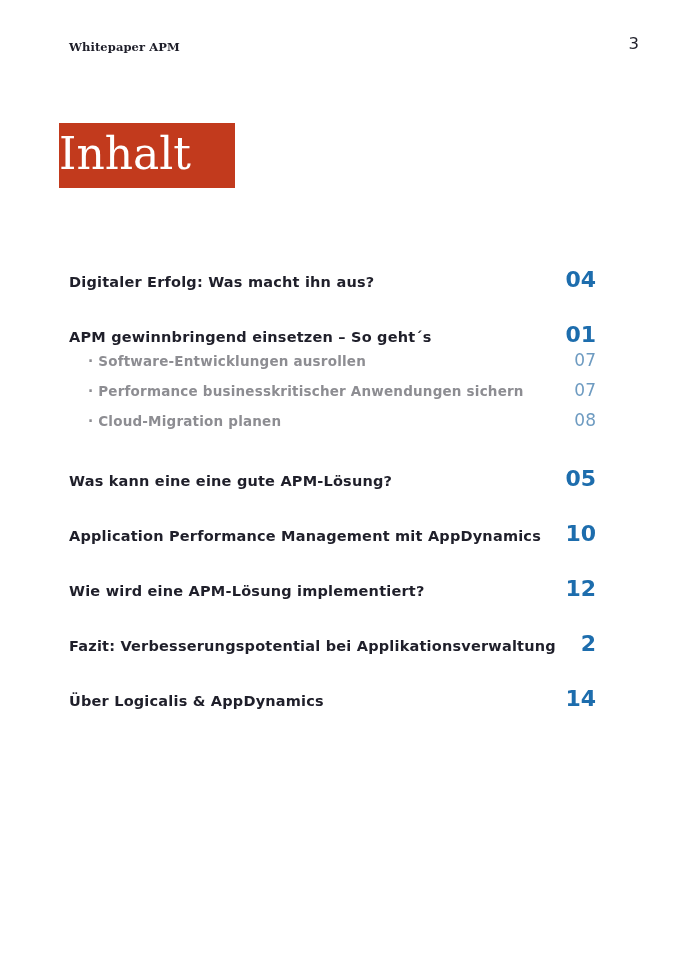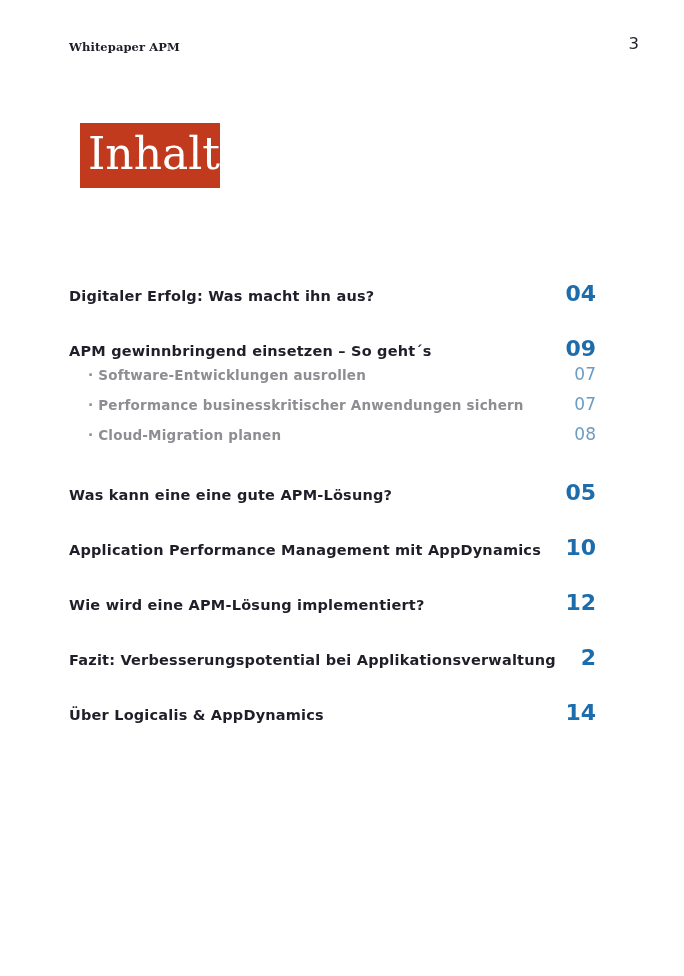--- a/index.html
+++ b/index.html
@@ -24,40 +24,40 @@
   }
   .page-num {
     position: absolute;
     right: 57px;
     top: 34px;
     font-size: 16.5px;
     color: var(--text-dark, #26262e);
   }
   .inhalt-box {
     position: absolute;
-    left: 68px;
+    left: 47px;
     top: 123px;
-    width: 140px;
+    width: 176px;
     height: 65px;
     background: var(--accent-red, #c23a1d);
     display: flex;
     align-items: center;
-    justify-content: flex-end;
+    justify-content: flex-start;
   }
   .inhalt-box .title-text {
     font-family: "DejaVu Serif", serif;
     font-size: 44px;
     line-height: 1;
     color: #ffffff;
     padding-bottom: 4px;
   }
   .toc {
     position: absolute;
     left: 57px;
-    top: 272px;
+    top: 258px;
     width: 527px;
     text-align: right;
   }
   .toc-row {
     display: flex;
     justify-content: space-between;
     align-items: baseline;
     height: 20px;
   }
   .toc-row.main:first-child { margin-top: 9px; }
@@ -102,21 +102,21 @@
     <span class="title-text">Inhalt</span>
   </div>
 
   <div class="toc" id="toc">
       <div class="toc-row main">
         <span class="toc-label">Digitaler Erfolg: Was macht ihn aus?</span>
         <span class="toc-page">04</span>
       </div>
       <div class="toc-row main">
         <span class="toc-label">APM gewinnbringend einsetzen – So geht´s</span>
-        <span class="toc-page">09</span>
+        <span class="toc-page">01</span>
       </div>
       <div class="toc-row sub">
         <span class="toc-label">· Software-Entwicklungen ausrollen</span>
         <span class="toc-page">07</span>
       </div>
       <div class="toc-row sub">
         <span class="toc-label">· Performance businesskritischer Anwendungen sichern</span>
         <span class="toc-page">07</span>
       </div>
       <div class="toc-row sub">

